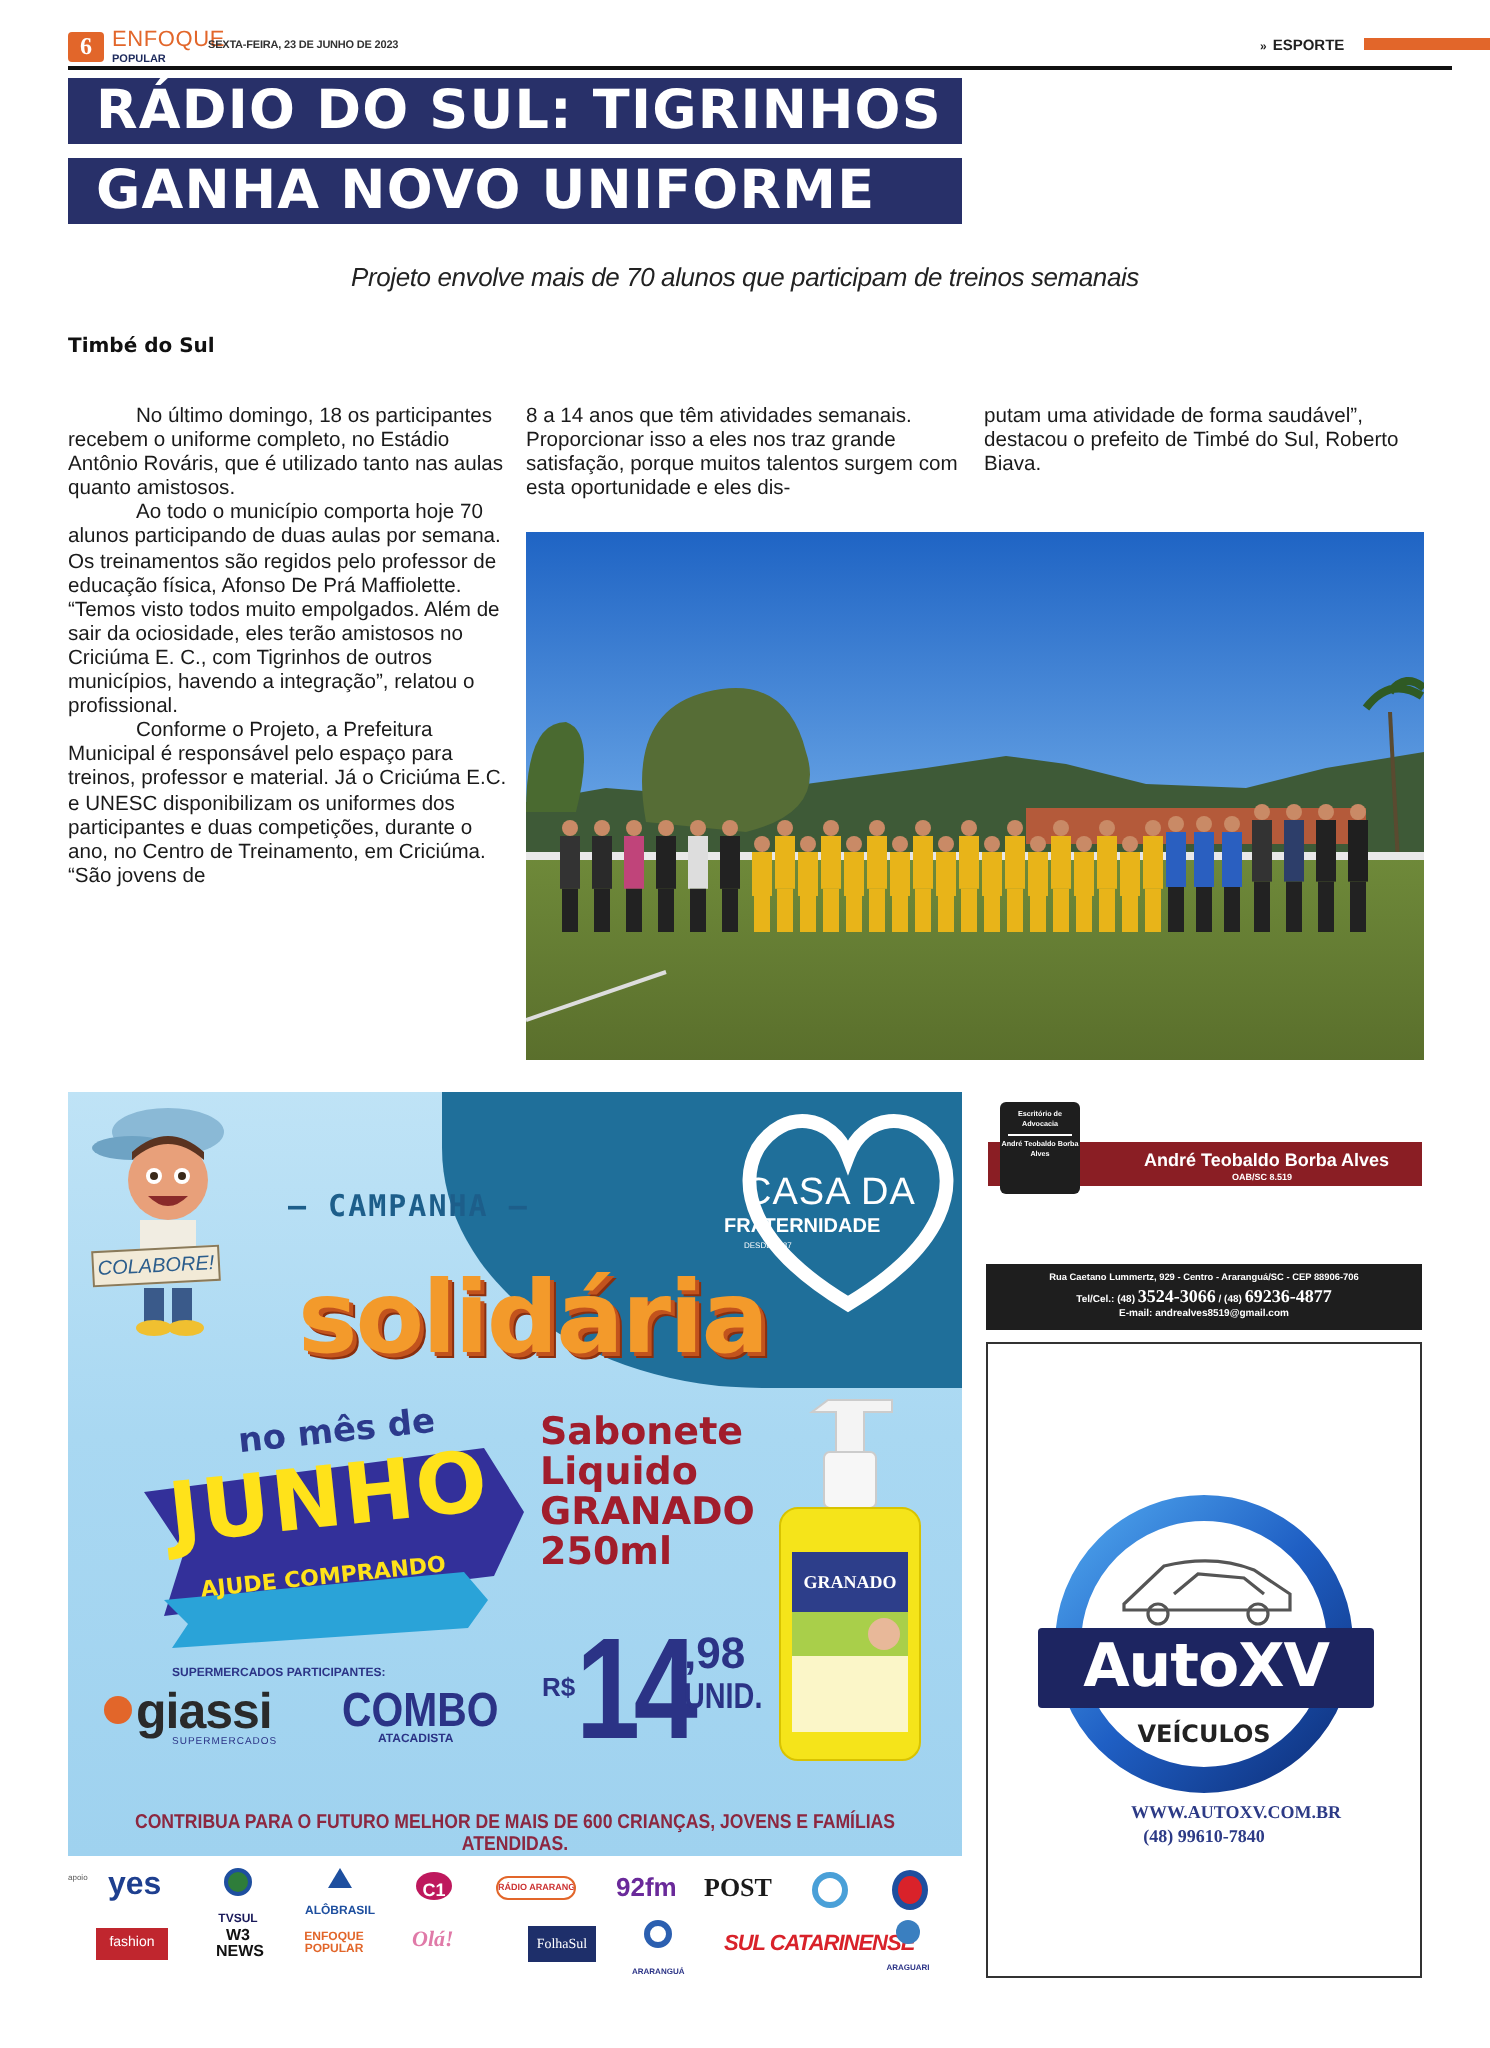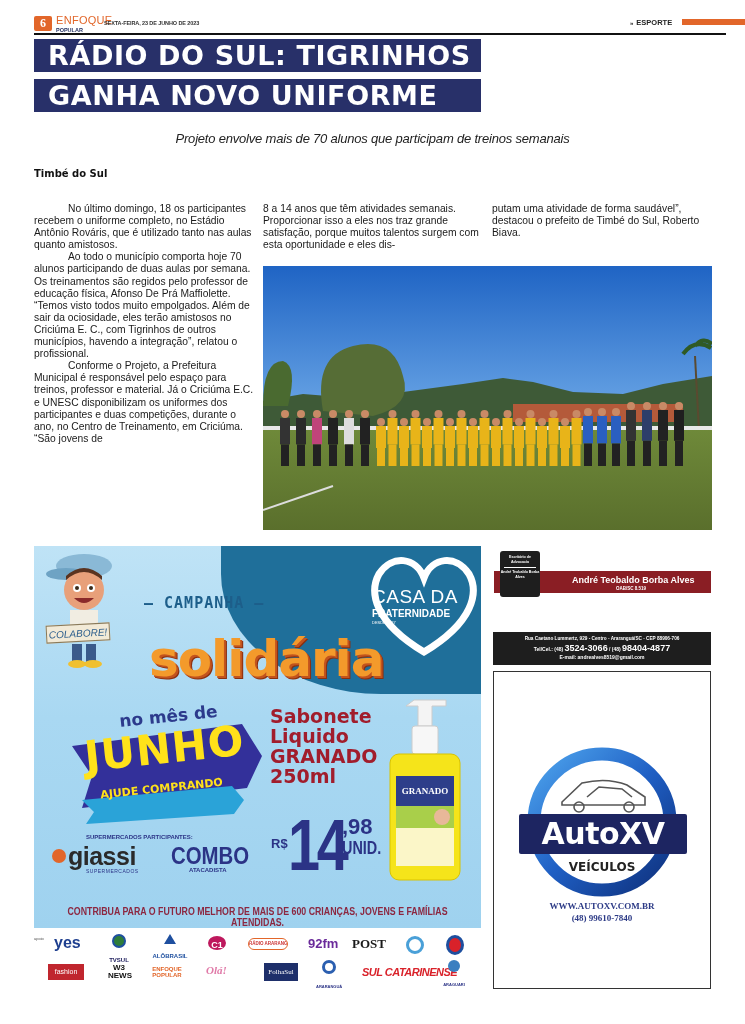--- a/index.html
+++ b/index.html
@@ -44,21 +44,21 @@
         background: linear-gradient(180deg, #bfe3f6 0%, #a9d8f2 45%, #9fd2ef 100%); }
   .ad .darkcorner { position: absolute; right: 0; top: 0; width: 260px; height: 148px; background: #1f6f9a;
                     border-bottom-left-radius: 160px 120px; }
   .ad .campanha { position: absolute; left: 110px; top: 4px; font: bold 15px "DejaVu Sans Mono", monospace; color: #1d5e8a; letter-spacing: 1px; margin-top: 44px; }
   .ad .geracao { position: absolute; left: 92px; top: 26px; font: bold 50px "DejaVu Sans", sans-serif; color: #39a6e0;
                  text-shadow: 2px 2px 0 #1a5f96, 3px 3px 0 #0d3f6b; letter-spacing: -1px; }
   .ad .solidaria { position: absolute; left: 115px; top: 84px; font: bold 50px "DejaVu Sans", sans-serif; color: #f39a2b;
                    text-shadow: 2px 2px 0 #c2531d, 3px 3px 0 #8a2f0f; letter-spacing: -1px; }
   .ad .heart { position: absolute; left: 330px; top: 6px; }
   .ad .casa1 { position: absolute; left: 338px; top: 40px; font: 19px "Liberation Sans", sans-serif; color: #fff; letter-spacing: 0.5px; }
-  .ad .casa2 { position: absolute; left: 338px; top: 62px; font: bold 10px "Liberation Sans", sans-serif; color: #fff; }
+  .ad .casa2 { position: absolute; left: 328px; top: 62px; font: bold 10px "Liberation Sans", sans-serif; color: #fff; }
   .ad .casa3 { position: absolute; left: 338px; top: 74px; font: 4px "Liberation Sans", sans-serif; color: #fff; }
   .ad .kid { position: absolute; left: 10px; top: 6px; }
   .ad .colabore { position: absolute; left: 12px; top: 78px; width: 64px; height: 18px; background: #f2ead7; border: 1px solid #8a7a5a;
                   font: italic 10px "Liberation Sans", sans-serif; color: #2b5d8c; text-align: center; line-height: 17px; transform: rotate(-3deg); }
 
   .ad .junho-ribbon { position: absolute; left: 28px; top: 170px; }
   .ad .nomes { position: absolute; left: 85px; top: 160px; font: bold 17px "DejaVu Sans", sans-serif; color: #2c3a8c; transform: rotate(-6deg); }
   .ad .junho { position: absolute; left: 50px; top: 178px; font: bold 42px "DejaVu Sans", sans-serif; color: #ffe21a; transform: rotate(-6deg); letter-spacing: 1px; }
   .ad .ajude { position: absolute; left: 66px; top: 236px; font: bold 11px "DejaVu Sans", sans-serif; color: #ffe21a; transform: rotate(-6deg); }
 
@@ -85,30 +85,30 @@
   
   .law-bar { position: absolute; left: 494px; top: 571px; width: 217px; height: 22px; background: #8a1e24; }
   .law-box { position: absolute; left: 500px; top: 551px; width: 40px; height: 46px; background: #1e1e1e; border-radius: 3px; color: #fff; text-align: center;
              font: bold 3.6px "Liberation Sans", sans-serif; padding-top: 4px; line-height: 5px; }
   .law-box hr { border: none; border-top: 1px solid #fff; margin: 2px 4px; }
   .law-name { position: absolute; left: 572px; top: 575px; font: bold 9px "Liberation Sans", sans-serif; color: #fff; }
   .law-oab { position: absolute; left: 616px; top: 586px; font: bold 4.5px "Liberation Sans", sans-serif; color: #fff; }
   .law-contact { position: absolute; left: 493px; top: 632px; width: 218px; height: 33px; background: #1e1e1e; color: #fff; text-align: center; font-family: "Liberation Sans", sans-serif; }
   .law-contact .l1 { font: bold 4.7px "Liberation Sans", sans-serif; margin-top: 4px; }
   .law-contact .l2 { font: bold 5px "Liberation Sans", sans-serif; margin-top: 2px; }
-  .law-contact .l2 b { font-size: 9px; }
+  .law-contact .l2 b { font-size: 9px; font-family: Liberation Serif, serif; }
   .law-contact .l3 { font: bold 5px "Liberation Sans", sans-serif; margin-top: 1px; }
 
   
   .autoxv { position: absolute; left: 493px; top: 671px; width: 218px; height: 318px; border: 1px solid #333; background: #fff; }
   .autoxv .ring { position: absolute; left: 33px; top: 75px; }
   .autoxv .banner { position: absolute; left: 25px; top: 142px; width: 168px; height: 40px; background: #1d2561; border-radius: 2px; }
   .autoxv .name { position: absolute; left: 25px; top: 142px; width: 168px; text-align: center; font: bold 30px "DejaVu Sans", sans-serif; color: #fff; line-height: 40px; letter-spacing: -0.5px; }
   .autoxv .veiculos { position: absolute; left: 0; width: 216px; top: 188px; text-align: center; font: bold 12px "DejaVu Sans", sans-serif; color: #222; }
-  .autoxv .url { position: absolute; left: 0; width: 216px; top: 229px; text-align: center; font: bold 9px "Liberation Serif", serif; color: #2c3a86; }
+  .autoxv .url { position: absolute; left: 16px; width: 216px; top: 229px; text-align: center; font: bold 9px "Liberation Serif", serif; color: #2c3a86; }
   .autoxv .phone { position: absolute; left: 0; width: 216px; top: 241px; text-align: center; font: bold 9px "Liberation Serif", serif; color: #2c3a86; }
 </style>
 </head>
 <body>
 
 <div class="hdr">
   <div class="page-num">6</div>
   <div class="brand">
     <span class="b1">ENFOQUE</span>
     <span class="b2">POPULAR</span>
@@ -372,21 +372,21 @@
   <div>André Teobaldo Borba Alves</div>
 </div>
 <div class="law-name">André Teobaldo Borba Alves</div>
 <div class="law-oab">OAB/SC 8.519</div>
 <div class="law-contact">
   <div class="l1">Rua Caetano Lummertz, 929 - Centro - Araranguá/SC - CEP 88906-706</div>
   <div class="l2">
     <span>Tel/Cel.: (48)</span>
     <b>3524-3066</b>
     <span>/ (48)</span>
-    <b>98404-4877</b>
+    <b>69236-4877</b>
   </div>
   <div class="l3">E-mail: andrealves8519@gmail.com</div>
 </div>
 
 <div class="autoxv">
   <svg class="ring" width="150" height="150" viewBox="0 0 150 150">
     <defs>
       <linearGradient id="ringg" x1="0" y1="0" x2="1" y2="1">
         <stop offset="0" stop-color="#4fa6ee"></stop>
         <stop offset="0.5" stop-color="#1f5fc4"></stop>

